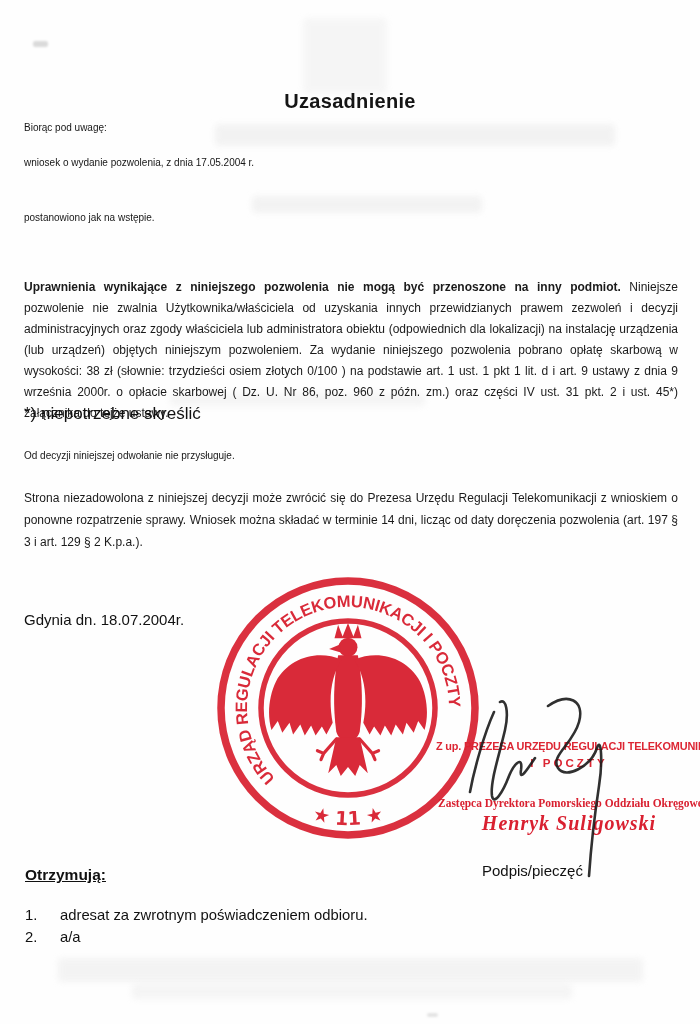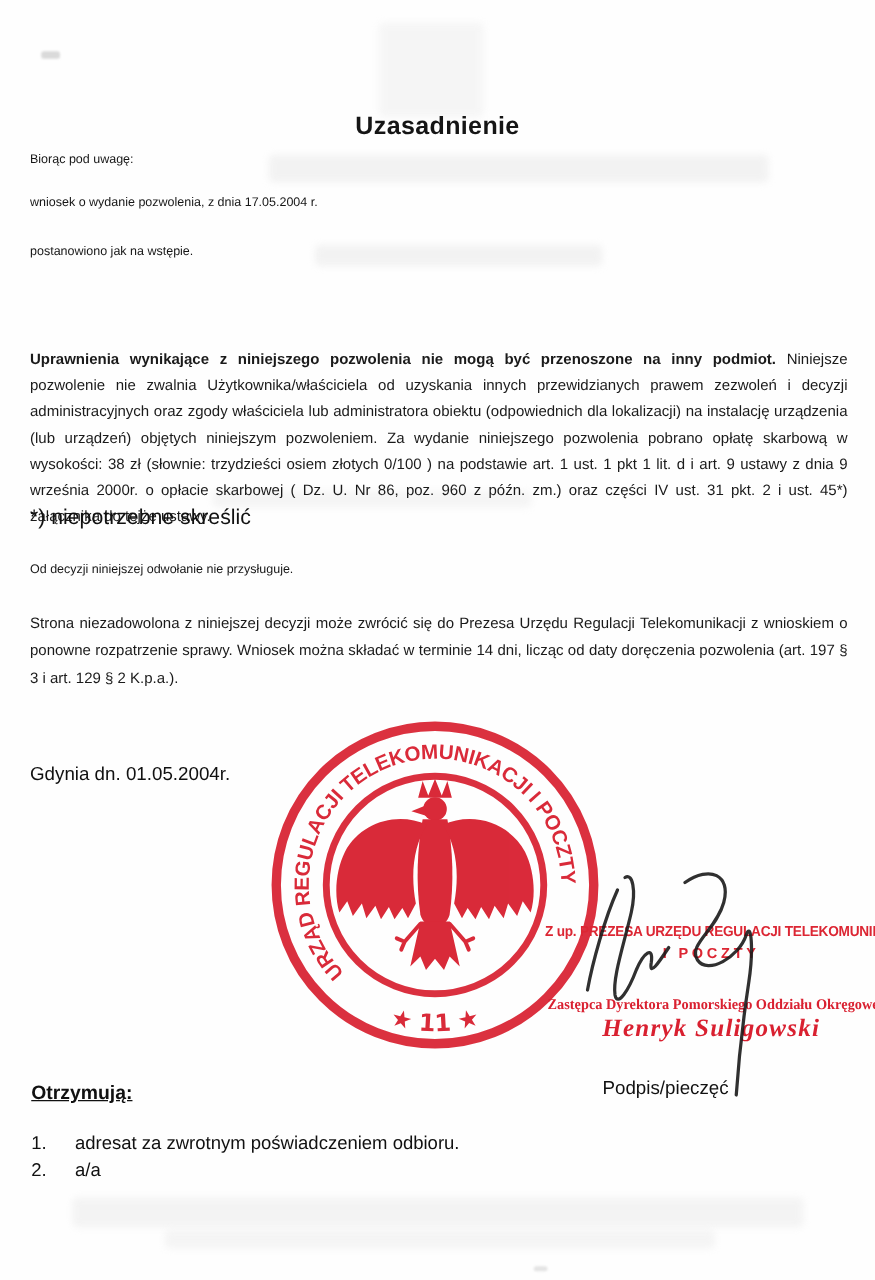--- a/index.html
+++ b/index.html
@@ -91,30 +91,30 @@
   <div class="ghost" style="left:170px;top:393px;width:255px;height:13px;opacity:.4;"></div>
   <div class="ghost" style="left:58px;top:958px;width:585px;height:24px;opacity:.45;"></div>
   <div class="ghost" style="left:132px;top:984px;width:440px;height:15px;opacity:.4;"></div>
   <div class="smudge" style="left:33px;top:41px;width:15px;height:6px;"></div>
   <div class="smudge" style="left:427px;top:1013px;width:11px;height:4px;opacity:.4;"></div>
 
   <div class="abs doc-title">Uzasadnienie</div>
 
   <div class="abs bodytext" style="left:24px;top:122px;">Biorąc pod uwagę:</div>
   <div class="abs bodytext" style="left:24px;top:157px;">wniosek o wydanie pozwolenia, z dnia 17.05.2004 r.</div>
-  <div class="abs bodytext" style="left:24px;top:196px;">postanowiono jak na wstępie.</div>
+  <div class="abs bodytext" style="left:24px;top:212px;">postanowiono jak na wstępie.</div>
 
   <div class="abs para" style="top:277px;"><span class="lead">Uprawnienia wynikające z niniejszego pozwolenia nie mogą być przenoszone na inny podmiot.</span><span> Niniejsze pozwolenie nie zwalnia Użytkownika/właściciela od uzyskania innych przewidzianych prawem zezwoleń i decyzji administracyjnych oraz zgody właściciela lub administratora obiektu (odpowiednich dla lokalizacji) na instalację urządzenia (lub urządzeń) objętych niniejszym pozwoleniem. Za wydanie niniejszego pozwolenia pobrano opłatę skarbową w wysokości: 38 zł (słownie: trzydzieści osiem złotych 0/100 ) na podstawie art. 1 ust. 1 pkt 1 lit. d i art. 9 ustawy z dnia 9 września 2000r. o opłacie skarbowej ( Dz. U. Nr 86, poz. 960 z późn. zm.) oraz części IV ust. 31 pkt. 2 i ust. 45*)  załącznika do tejże ustawy.</span></div>
 
   <div class="abs footnote">*) niepotrzebne skreślić</div>
 
   <div class="abs bodytext" style="left:24px;top:450px;">Od decyzji niniejszej odwołanie nie przysługuje.</div>
   <div class="abs para appeal-para" style="top:487px;">Strona niezadowolona z niniejszej decyzji może zwrócić się do Prezesa Urzędu Regulacji Telekomunikacji z wnioskiem o ponowne rozpatrzenie sprawy. Wniosek można składać w terminie 14 dni, licząc od daty doręczenia pozwolenia (art. 197 § 3 i art. 129 § 2 K.p.a.).</div>
 
-  <div class="abs place-date">Gdynia dn. 01.05.2004r.</div>
+  <div class="abs place-date">Gdynia dn. 18.07.2004r.</div>
 
   <svg class="abs stamp-svg" width="278" height="288" viewBox="0 0 278 288" aria-hidden="true">
     <g fill="none" stroke="#d81f2f" opacity="0.92">
       <circle cx="136" cy="142" r="127" stroke-width="7.5"></circle>
       <circle cx="136" cy="142" r="87" stroke-width="5.5"></circle>
     </g>
     <defs>
       <path id="ringTop" d="M 35 142 a 101 101 0 1 1 202 0 a 101 101 0 1 1 -202 0" transform="rotate(-44 136 142)"></path>
       <path id="ringBottom" d="M 19 142 A 117 117 0 0 0 253 142"></path>
     </defs>

